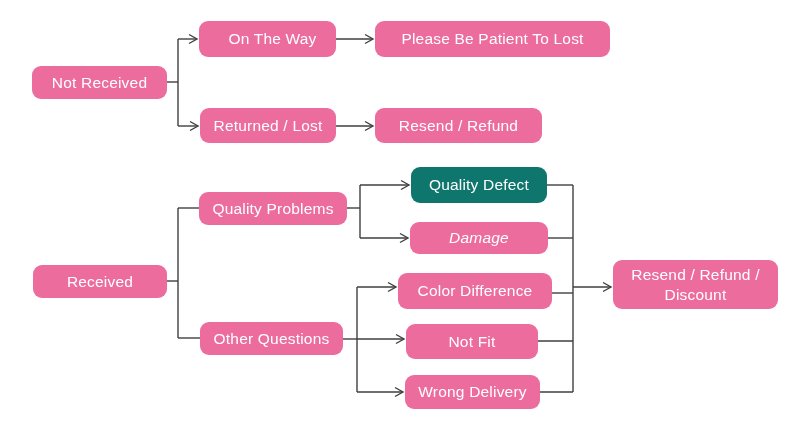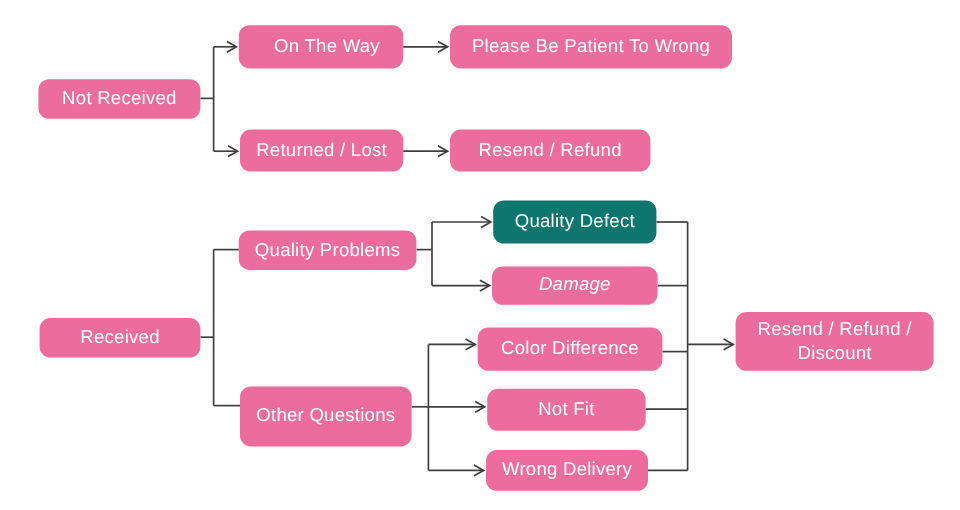--- a/index.html
+++ b/index.html
@@ -76,26 +76,26 @@
       <polyline points="552,293 573,293" fill="none" stroke="#3f3f3f" stroke-width="1.4"></polyline>
       <polyline points="538,341 573,341" fill="none" stroke="#3f3f3f" stroke-width="1.4"></polyline>
       <polyline points="540,392 573,392" fill="none" stroke="#3f3f3f" stroke-width="1.4"></polyline>
       <polyline points="573,185 573,392" fill="none" stroke="#3f3f3f" stroke-width="1.4"></polyline>
       <polyline points="573,287 611,287" fill="none" stroke="#3f3f3f" stroke-width="1.4"></polyline>
       <path d="M603,282.5 L611,287 L603,291.5" fill="none" stroke="#3f3f3f" stroke-width="1.4"></path>
     </svg>
   <div id="node-layer">
       <div class="node" style="left: 32px; top: 66px; width: 135px; height: 33px; background: rgb(236, 108, 157); color: rgb(255, 255, 255);">Not Received</div>
       <div class="node" style="left: 199px; top: 21px; width: 137px; height: 36px; background: rgb(236, 108, 157); color: rgb(255, 255, 255); padding-left: 16px;">On The Way</div>
-      <div class="node" style="left: 375px; top: 21px; width: 235px; height: 36px; background: rgb(236, 108, 157); color: rgb(255, 255, 255);">Please Be Patient To Wrong</div>
+      <div class="node" style="left: 375px; top: 21px; width: 235px; height: 36px; background: rgb(236, 108, 157); color: rgb(255, 255, 255);">Please Be Patient To Lost</div>
       <div class="node" style="left: 200px; top: 108px; width: 136px; height: 35px; background: rgb(236, 108, 157); color: rgb(255, 255, 255);">Returned / Lost</div>
       <div class="node" style="left: 375px; top: 108px; width: 167px; height: 35px; background: rgb(236, 108, 157); color: rgb(255, 255, 255);">Resend / Refund</div>
       <div class="node" style="left: 199px; top: 192px; width: 148px; height: 33px; background: rgb(236, 108, 157); color: rgb(255, 255, 255);">Quality Problems</div>
       <div class="node" style="left: 33px; top: 265px; width: 134px; height: 33px; background: rgb(236, 108, 157); color: rgb(255, 255, 255);">Received</div>
-      <div class="node" style="left: 200px; top: 322px; width: 143px; height: 50px; background: rgb(236, 108, 157); color: rgb(255, 255, 255);">Other Questions</div>
+      <div class="node" style="left: 200px; top: 322px; width: 143px; height: 33px; background: rgb(236, 108, 157); color: rgb(255, 255, 255);">Other Questions</div>
       <div class="node" style="left: 411px; top: 167px; width: 136px; height: 36px; background: #0f766e; color: rgb(255, 255, 255);">Quality Defect</div>
       <div class="node" style="left: 410px; top: 222px; width: 138px; height: 32px; background: rgb(236, 108, 157); color: rgb(255, 255, 255); font-style: italic;">Damage</div>
       <div class="node" style="left: 398px; top: 273px; width: 154px; height: 36px; background: rgb(236, 108, 157); color: rgb(255, 255, 255);">Color Difference</div>
       <div class="node" style="left: 406px; top: 324px; width: 132px; height: 35px; background: rgb(236, 108, 157); color: rgb(255, 255, 255);">Not Fit</div>
       <div class="node" style="left: 405px; top: 375px; width: 135px; height: 34px; background: rgb(236, 108, 157); color: rgb(255, 255, 255);">Wrong Delivery</div>
       <div class="node" style="left: 613px; top: 260px; width: 165px; height: 49px; background: rgb(236, 108, 157); color: rgb(255, 255, 255);">Resend / Refund / Discount</div>
     </div>
 </div>
 
 </body></html>

